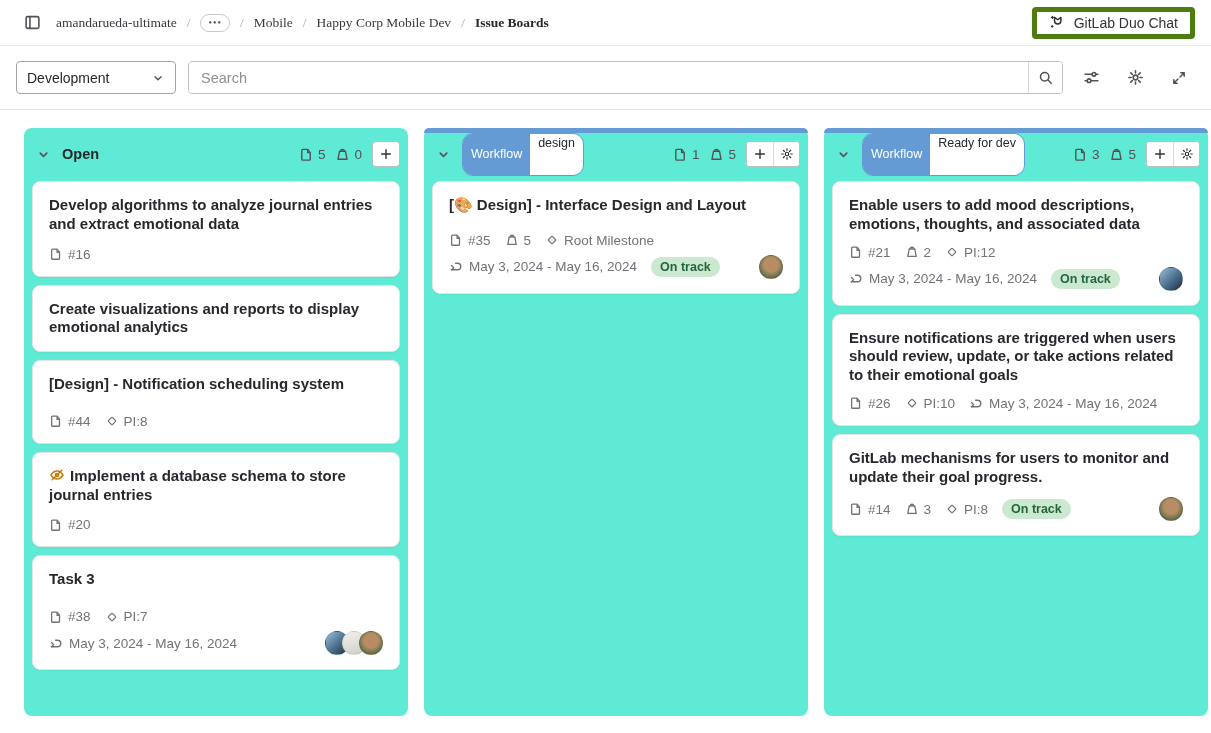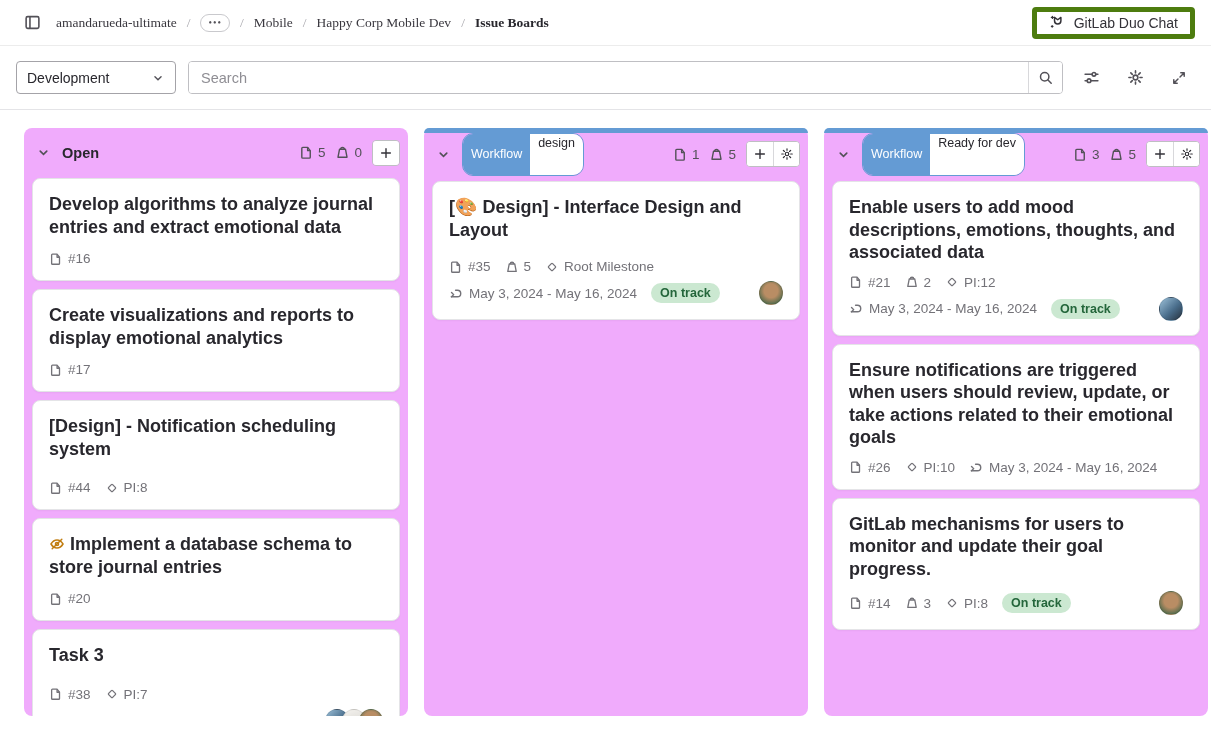--- a/index.html
+++ b/index.html
@@ -21,37 +21,37 @@
   .toolbar { height:64px; display:flex; align-items:center; padding:0 16px; border-bottom:1px solid #e4e4e7; gap:12px; }
   .board-select { width:160px; height:33px; border:1px solid #a4a3a8; border-radius:4px; background:#fff; display:flex; align-items:center; justify-content:space-between; padding:0 10px; cursor:pointer;text-align:right; }
   .search-group { flex:1; height:33px; border:1px solid #bfbfc3; border-radius:4px; background:#fff; display:flex; align-items:stretch; overflow:hidden; }
   .search-group input { flex:1; border:none; outline:none; padding:0 12px; font-size:14.5px; color:#333; font-family:inherit; }
   .search-group input::placeholder { color:#8f8e94; }
   .search-btn { width:34px; border:none; border-left:1px solid #d8d8db; background:#fff; display:flex; align-items:center; justify-content:center; cursor:pointer; }
   .icon-btn { width:32px; height:32px; border:none; background:none; display:flex; align-items:center; justify-content:center; border-radius:4px; cursor:pointer; }
 
   
   .board { height:621px; padding:18px 0 16px 24px; display:flex; gap:16px; background:#fff; }
-  .column { width:384px; height:588px; background:#f0abfc; border-radius:8px; display:flex; flex-direction:column; flex-shrink:0; }
+  .column { width:384px; height:588px; background:#5eead4; border-radius:8px; display:flex; flex-direction:column; flex-shrink:0; }
   .col-accentbar { height:5px; border-radius:8px 8px 0 0; background:#649bd4; }
   .col-header { height:42px; display:flex; align-items:center; padding:0 8px 0 6px; gap:6px; }
   .chev-btn { width:26px; height:26px; border:none; background:none; display:flex; align-items:center; justify-content:center; cursor:pointer; border-radius:4px; }
   .col-title { font-weight:700; font-size:14.5px; color:#28272d; }
   .scoped-label { display:inline-flex; border:1px solid #649bd4; border-radius:11px; overflow:hidden; font-size:12.5px; line-height:19px; cursor:default; }
   .scoped-label .scope { background:#649bd4; color:#fff; padding:11px 8px; }
   .scoped-label .value { background:#fff; color:#28272d; padding:0 8px; }
   .col-meta { margin-left:auto; display:flex; align-items:center; gap:10px; }
   .count { display:flex; align-items:center; gap:4px; color:#535158; font-size:13.5px; }
   .btn-group { display:flex; border:1px solid #bfbfc3; border-radius:4px; background:#fff; overflow:hidden; }
   .btn-group button { width:26px; height:24px; border:none; background:#fff; display:flex; align-items:center; justify-content:center; cursor:pointer; }
   .btn-group button + button { border-left:1px solid #d8d8db; }
 
   .cards { padding:6px 8px 8px; display:flex; flex-direction:column; gap:8px; overflow:hidden; }
   .card { background:#fff; border:1px solid #e4e4e7; border-radius:8px; padding:14px 16px; box-shadow:0 1px 2px rgba(31,30,36,.04); cursor:pointer; }
-  .card-title { font-size:18px; font-weight:700; line-height:1.25; color:#28272d; hyphens:auto; display:block; }
+  .card-title { font-size:15px; font-weight:700; line-height:1.25; color:#28272d; hyphens:auto; display:block; }
   .card-title .t-icon { display:inline-block; vertical-align:-2px; margin-right:5px; }
   .meta-row { display:flex; align-items:center; gap:14px; margin-top:13px; color:#737278; font-size:13.5px; }
   .meta-item { display:flex; align-items:center; gap:5px; }
   .badge-success { background:#cbe8d1; color:#24663b; font-weight:700; font-size:12.5px; line-height:20px; padding:0 9px; border-radius:10px; }
   .avatars { margin-left:auto; display:flex; }
   .avatar { width:24px; height:24px; border-radius:50%; border:1px solid rgba(0,0,0,.08); flex-shrink:0; }
   .avatars .avatar + .avatar { margin-left:-7px; }
   .av-brown { background:radial-gradient(circle at 50% 40%, #b98d64 0 40%, #5d6e4e 75%); }
   .av-blue  { background:linear-gradient(135deg,#9cc0d8 0%, #4a6e8c 55%, #26313d 100%); }
   .av-light { background:linear-gradient(160deg,#f4f2ee, #cfcdc8); }
@@ -190,31 +190,20 @@
                   <path d="M9.2 2.5 V6 H12"></path>
                 </svg>
               </span>
             <span>#16</span>
           </span>
         </div>
       </article>
 
       <article class="card">
         <span class="card-title">Create visualizations and reports to display emotional analytics</span>
-        <div class="meta-row">
-          <span class="meta-item">
-            <span>
-                <svg width="14" height="14" viewBox="0 0 16 16" fill="none" stroke="#737278" stroke-width="1.5" stroke-linejoin="round">
-                  <path d="M4 2.5h5.2L12 6v7a1 1 0 0 1-1 1H4a1 1 0 0 1-1-1V3.5a1 1 0 0 1 1-1z"></path>
-                  <path d="M9.2 2.5 V6 H12"></path>
-                </svg>
-              </span>
-            <span>#17</span>
-          </span>
-        </div>
       </article>
 
       <article class="card">
         <span class="card-title">[Design] - Notification scheduling system</span>
         <div class="meta-row" style="margin-top:20px;">
           <span class="meta-item">
             <span>
                 <svg width="14" height="14" viewBox="0 0 16 16" fill="none" stroke="#737278" stroke-width="1.5" stroke-linejoin="round">
                   <path d="M4 2.5h5.2L12 6v7a1 1 0 0 1-1 1H4a1 1 0 0 1-1-1V3.5a1 1 0 0 1 1-1z"></path>
                   <path d="M9.2 2.5 V6 H12"></path>

